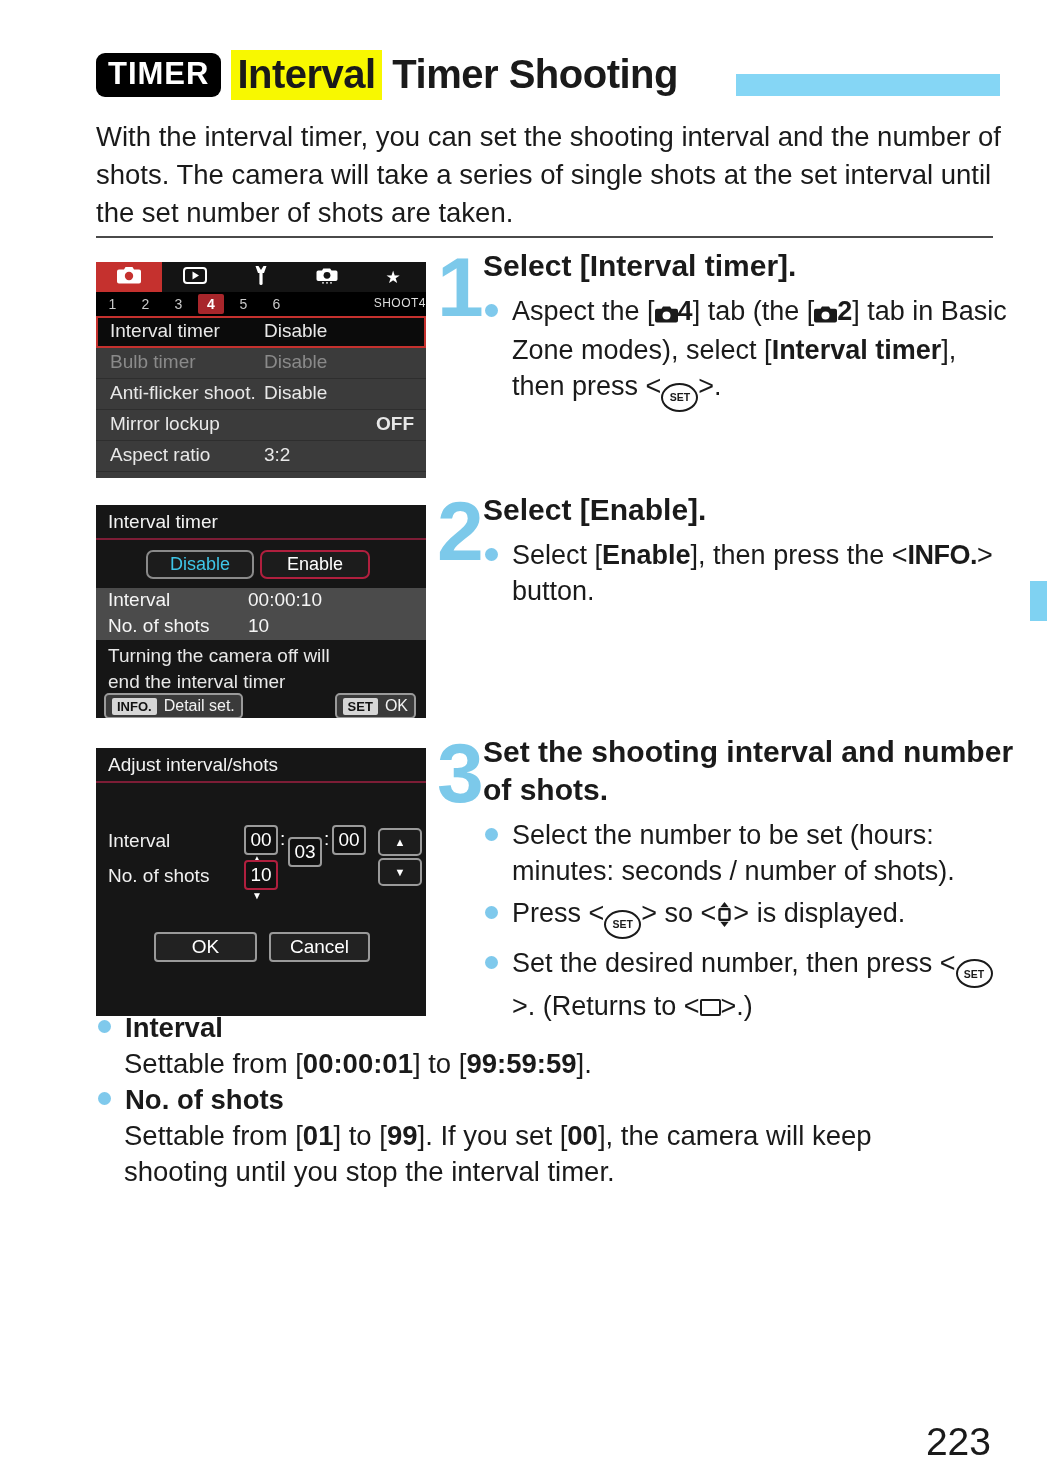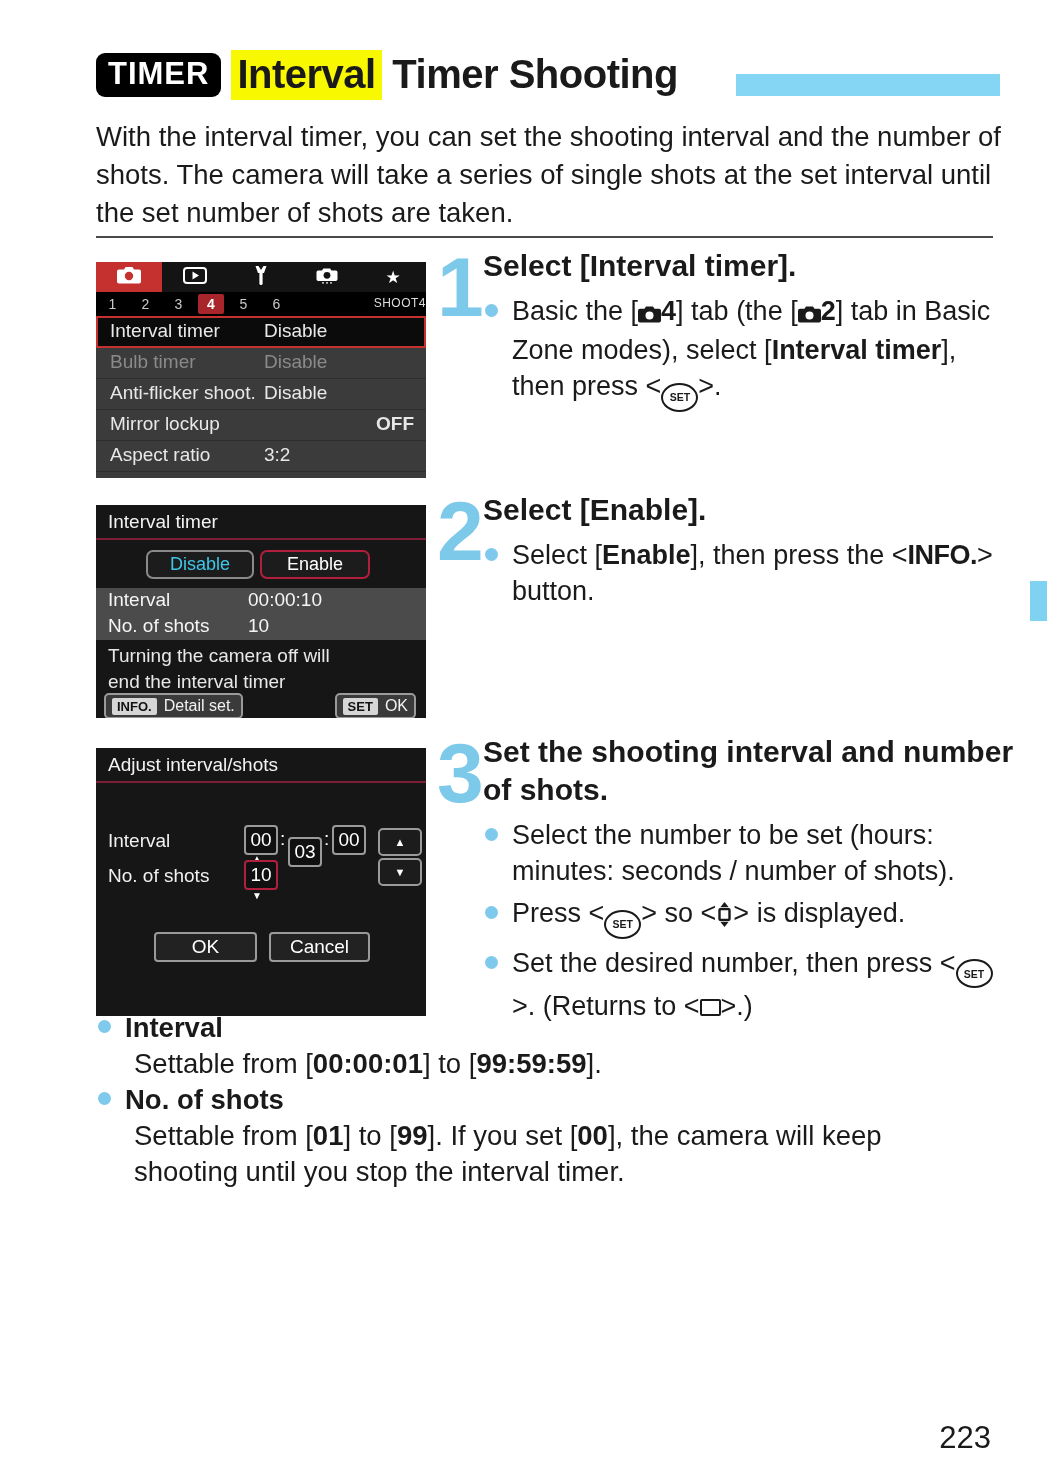--- a/index.html
+++ b/index.html
@@ -91,24 +91,24 @@
   .cam-inline{display:inline-block;vertical-align:-3px;}
   .set-icon{display:inline-flex;align-items:center;justify-content:center;width:33px;height:25px;
             border:2.5px solid #1a1a1a;border-radius:50%;font-size:10.5px;font-weight:bold;vertical-align:-6px;}
   .info-word{font-weight:bold;letter-spacing:-.5px;}
   .sq-icon{display:inline-block;width:17px;height:13px;border:2.5px solid #1a1a1a;border-radius:2px;vertical-align:-1px;}
   .spinner-icon{display:inline-block;vertical-align:-5px;}
 
   
   .notes{left:96px;top:1010px;width:860px;font-size:27.5px;line-height:36px;}
   .note-head{display:flex;font-weight:bold;}
-  .note-body{margin-left:38px;}
+  .note-body{margin-left:28px;}
   .notes .dot{margin-top:10px;}
 
-  .page-num{right:56px;top:1420px;font-size:31px;}
+  .page-num{right:56px;top:1420px;font-size:39px;}
   .side-tab{left:1030px;top:581px;width:17px;height:40px;background:#7fd2f2;}
   b{font-weight:bold;}
 </style>
 </head>
 <body>
 
 <div class="abs title-row">
   <span class="timer-badge">TIMER</span>
   <span class="title-text"><span class="hl-yellow">Interval</span> <span>Timer Shooting</span></span>
 </div>
@@ -230,21 +230,21 @@
   <div class="okbtn" style="left:58px;top:184px;width:99px;">OK</div>
   <div class="okbtn" style="left:173px;top:184px;width:97px;">Cancel</div>
 </div>
 
 <div class="abs step" id="step1">
   <div class="step-num">1</div>
   <div class="step-body">
     <div class="step-head">Select [Interval timer].</div>
     <div class="bullet">
       <span class="dot"></span>
-      <span class="btxt"><span>Basic the [</span><span class="cam-inline"><svg width="23" height="17" viewBox="0 0 23 17">
+      <span class="btxt"><span>Aspect the [</span><span class="cam-inline"><svg width="23" height="17" viewBox="0 0 23 17">
               <path fill="#1a1a1a" d="M6.5 2.8 8 .5h7l1.5 2.3h4.5A2 2 0 0 1 23 4.8v9.7a2 2 0 0 1-2 2H2a2 2 0 0 1-2-2V4.8a2 2 0 0 1 2-2z"></path>
               <circle cx="11.5" cy="9.5" r="4" fill="#fff"></circle>
             </svg></span><b>4</b><span>] tab (the [</span><span class="cam-inline"><svg width="23" height="17" viewBox="0 0 23 17">
               <path fill="#1a1a1a" d="M6.5 2.8 8 .5h7l1.5 2.3h4.5A2 2 0 0 1 23 4.8v9.7a2 2 0 0 1-2 2H2a2 2 0 0 1-2-2V4.8a2 2 0 0 1 2-2z"></path>
               <circle cx="11.5" cy="9.5" r="4" fill="#fff"></circle>
             </svg></span><b>2</b><span>] tab in Basic Zone modes), select [</span><b>Interval timer</b><span>], then press &lt;</span><span class="set-icon">SET</span><span>&gt;.</span></span>
     </div>
   </div>
 </div>
 

